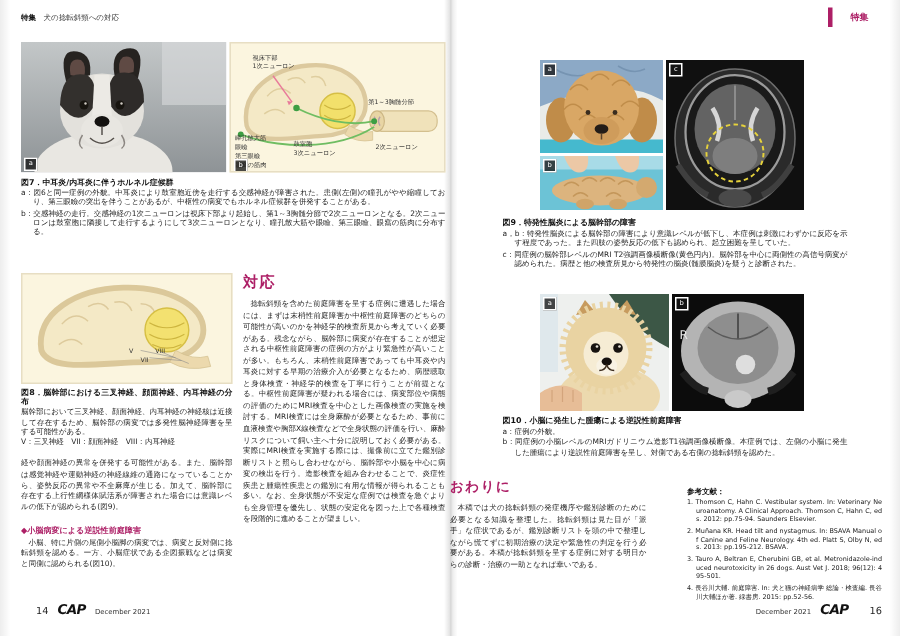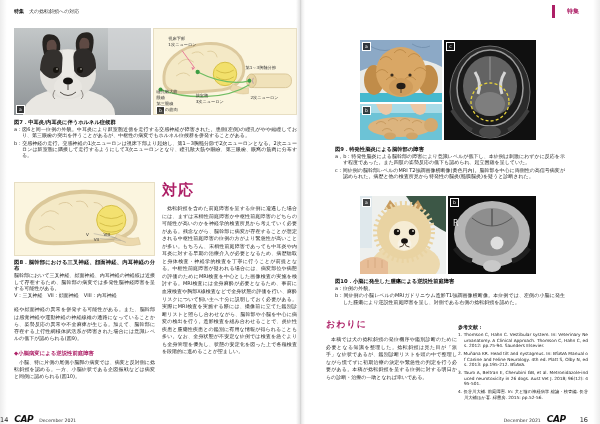--- a/index.html
+++ b/index.html
@@ -23,26 +23,26 @@
   .cap{font-size:5px;line-height:6.2px;text-align:justify;word-break:break-all;color:#222;}
   .cap-title{font-size:5.3px;font-weight:bold;margin:0 0 1.5px 0;color:#111;}
   .cap p{margin:0 0 1px 0;}
   .hang{padding-left:8px;text-indent:-8px;}
   .caption7{position:absolute;left:14px;top:119px;width:283px;}
   .caption9{position:absolute;left:335px;top:146px;width:230px;}
   .caption10{position:absolute;left:335px;top:278px;width:230px;}
   .col{position:absolute;}
   .body-text{font-size:5px;line-height:7.3px;text-align:justify;word-break:break-all;margin:0;color:#1f1f1f;}
   .indent{text-indent:1em;}
-  .sec-head{font-size:15px;font-weight:bold;color:var(--accent);margin:0 0 5px 0;letter-spacing:1px;}
+  .sec-head{font-size:10px;font-weight:bold;color:var(--accent);margin:0 0 5px 0;letter-spacing:1px;}
   .sub-head{font-size:5.4px;font-weight:bold;color:var(--accent);margin:7px 0 2px 0;}
   .legend{font-size:5px;margin-top:1.5px;color:#222;}
   .footer{position:absolute;top:402px;display:flex;align-items:baseline;gap:6px;}
   .footer .pgnum{font-size:6.5px;color:#222;}
-  .footer .logo{font-size:9px;font-weight:900;font-style:italic;letter-spacing:-0.4px;color:#111;margin-top:12px;}
+  .footer .logo{font-size:9px;font-weight:900;font-style:italic;letter-spacing:-0.4px;color:#111;}
   .footer .issue{font-size:4.6px;color:#333;}
   .dlabel{font-size:4.3px;fill:#333;}
   .refs-head{font-size:5px;font-weight:bold;margin:0 0 2px 0;color:#111;}
   .ref-item{font-size:4.3px;line-height:5.5px;text-align:justify;word-break:break-all;
             margin:0 0 2.5px 0;padding-left:6px;text-indent:-6px;color:#222;}
 </style>
 </head>
 <body>
 
 <div class="spread">
@@ -148,21 +148,21 @@
     <p class="body-text" style="margin-top:8px;">経や顔面神経の異常を併発する可能性がある。また、脳幹部は感覚神経や運動神経の神経線維の通路になっていることから、姿勢反応の異常や不全麻痺が生じる。加えて、脳幹部に存在する上行性網様体賦活系が障害された場合には意識レベルの低下が認められる(図9)。</p>
     <p class="sub-head">◆小脳病変による逆説性前庭障害</p>
     <p class="body-text indent">小脳、特に片側の尾側小脳脚の病変では、病変と反対側に捻転斜頸を認める。一方、小脳症状である企図振戦などは病変と同側に認められる(図10)。</p>
   </div>
 
   <div class="col" style="left:162px;top:181px;width:135px;">
     <p class="sec-head">対応</p>
     <p class="body-text indent" style="line-height:7.55px;">捻転斜頸を含めた前庭障害を呈する症例に遭遇した場合には、まずは末梢性前庭障害か中枢性前庭障害のどちらの可能性が高いのかを神経学的検査所見から考えていく必要がある。残念ながら、脳幹部に病変が存在することが想定される中枢性前庭障害の症例の方がより緊急性が高いことが多い。もちろん、末梢性前庭障害であっても中耳炎や内耳炎に対する早期の治療介入が必要となるため、病歴聴取と身体検査・神経学的検査を丁寧に行うことが前提となる。中枢性前庭障害が疑われる場合には、病変部位や病態の評価のためにMRI検査を中心とした画像検査の実施を検討する。MRI検査には全身麻酔が必要となるため、事前に血液検査や胸部X線検査などで全身状態の評価を行い、麻酔リスクについて飼い主へ十分に説明しておく必要がある。実際にMRI検査を実施する際には、撮像前に立てた鑑別診断リストと照らし合わせながら、脳幹部や小脳を中心に病変の検出を行う。造影検査を組み合わせることで、炎症性疾患と腫瘍性疾患との鑑別に有用な情報が得られることも多い。なお、全身状態が不安定な症例では検査を急ぐよりも全身管理を優先し、状態の安定化を図った上で各種検査を段階的に進めることが望ましい。</p>
   </div>
 
-  <div class="footer" style="left:0;">
+  <div class="footer" style="left:24px;">
     <span class="pgnum">14</span>
     <span class="logo">CAP</span>
     <span class="issue">December 2021</span>
   </div>
 
   <div class="imgbox" style="left:360px;top:40px;width:82px;height:62px;">
     <svg viewBox="0 0 82 62">
       <rect width="82" height="62" fill="#e9ebe8"></rect>
       <path d="M0,0 h82 v27 q-20,-11 -41,-7 q-22,3 -41,11 Z" fill="#8ca9c6"></path>
       <path d="M10,6 q10,6 20,4 M52,4 q10,6 18,2" stroke="#7694b2" stroke-width="1" fill="none"></path>
@@ -256,21 +256,21 @@
     </svg>
     <div class="chip" style="left:2px;top:2px;">b</div>
   </div>
 
   <div class="caption10 cap">
     <p class="cap-title">図10．小脳に発生した腫瘍による逆説性前庭障害</p>
     <p class="hang">a：症例の外貌。</p>
     <p class="hang">b：同症例の小脳レベルのMRIガドリニウム造影T1強調画像横断像。本症例では、左側の小脳に発生した腫瘍により逆説性前庭障害を呈し、対側である右側の捻転斜頸を認めた。</p>
   </div>
 
-  <div class="col" style="left:326px;top:318px;width:131px;">
+  <div class="col" style="left:300px;top:318px;width:131px;">
     <p class="sec-head" style="font-size:9px;">おわりに</p>
     <p class="body-text indent" style="line-height:7.5px;">本稿では犬の捻転斜頸の発症機序や鑑別診断のために必要となる知識を整理した。捻転斜頸は見た目が「派手」な症状であるが、鑑別診断リストを頭の中で整理しながら慌てずに初期治療の決定や緊急性の判定を行う必要がある。本稿が捻転斜頸を呈する症例に対する明日からの診断・治療の一助となれば幸いである。</p>
   </div>
 
   <div class="col" style="left:458px;top:324px;width:130px;">
     <p class="refs-head">参考文献：</p>
     <p class="ref-item">1. Thomson C, Hahn C. Vestibular system. In: Veterinary Neuroanatomy. A Clinical Approach. Thomson C, Hahn C, eds. 2012: pp.75-94. Saunders Elsevier.</p>
     <p class="ref-item">2. Muñana KR. Head tilt and nystagmus. In: BSAVA Manual of Canine and Feline Neurology. 4th ed. Platt S, Olby N, eds. 2013: pp.195-212. BSAVA.</p>
     <p class="ref-item">3. Tauro A, Beltran E, Cherubini GB, et al. Metronidazole-induced neurotoxicity in 26 dogs. Aust Vet J. 2018; 96(12): 495-501.</p>
     <p class="ref-item">4. 長谷川大輔. 前庭障害. In: 犬と猫の神経病学 総論・検査編. 長谷川大輔ほか著. 緑書房. 2015: pp.52-56.</p>

